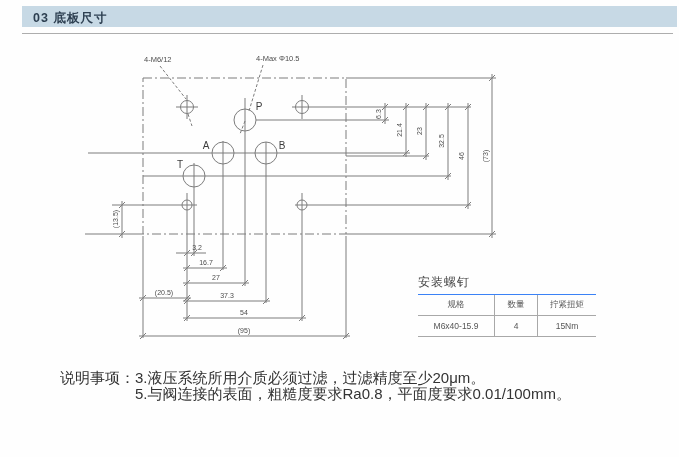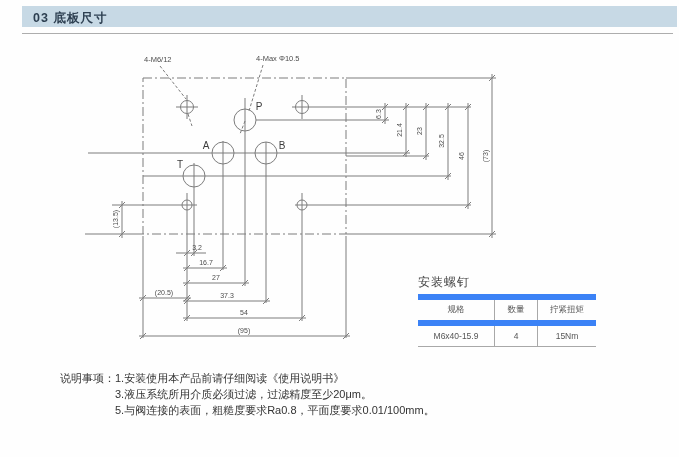--- a/index.html
+++ b/index.html
@@ -15,25 +15,25 @@
   .thin{stroke-width:0.8;stroke:#8f8f8f;}
   .dashdot{stroke-dasharray:9 3 2 3;}
   .leader{stroke-dasharray:3 2;stroke-width:0.8;}
   .dim-text{font-size:7px;fill:#4c4c4c;stroke:none;}
   .callout-text{font-size:7.5px;fill:#4c4c4c;stroke:none;}
   .port-label{font-size:10px;fill:#3c3c3c;stroke:none;}
   .screw-block{position:absolute;left:418px;top:274px;z-index:2;}
   .screw-title{font-size:12px;color:#444;margin-bottom:3px;letter-spacing:1px;}
   table.screw{border-collapse:collapse;}
   table.screw td{text-align:center;font-size:8.5px;color:#555;height:20px;
-        border-top:6px solid #3b82f6;border-bottom:1px solid #a8a8a8;padding:0 4px;}
+        border-top:1px solid #3b82f6;border-bottom:1px solid #a8a8a8;padding:0 4px;}
   table.screw td+td{border-left:1px solid #a8a8a8;margin-top:19px;}
   .c1{width:68px;} .c2{width:34px;} .c3{width:50px;}
   .notes{position:absolute;left:60px;top:370px;z-index:2;display:flex;
-        font-size:11px;color:#333;line-height:16px;}
+        font-size:15px;color:#333;line-height:16px;}
   .notes .label{white-space:nowrap;}
   .notes .items div{white-space:nowrap;}
 </style>
 </head>
 <body>
 
 <div class="page">
 
   <div class="section-bar">
     <span>03 底板尺寸</span>
@@ -187,19 +187,18 @@
         <td>4</td>
         <td>15Nm</td>
       </tr>
     </tbody>
       </table>
   </div>
 
   <div class="notes">
     <div class="label">说明事项：</div>
     <div class="items">
-      <div>1.安装使用本产品前请仔细阅读《使用说明书》</div>
       <div>3.液压系统所用介质必须过滤，过滤精度至少20μm。</div>
       <div>5.与阀连接的表面，粗糙度要求Ra0.8，平面度要求0.01/100mm。</div>
     </div>
   </div>
 
 </div>
 
 </body></html>

